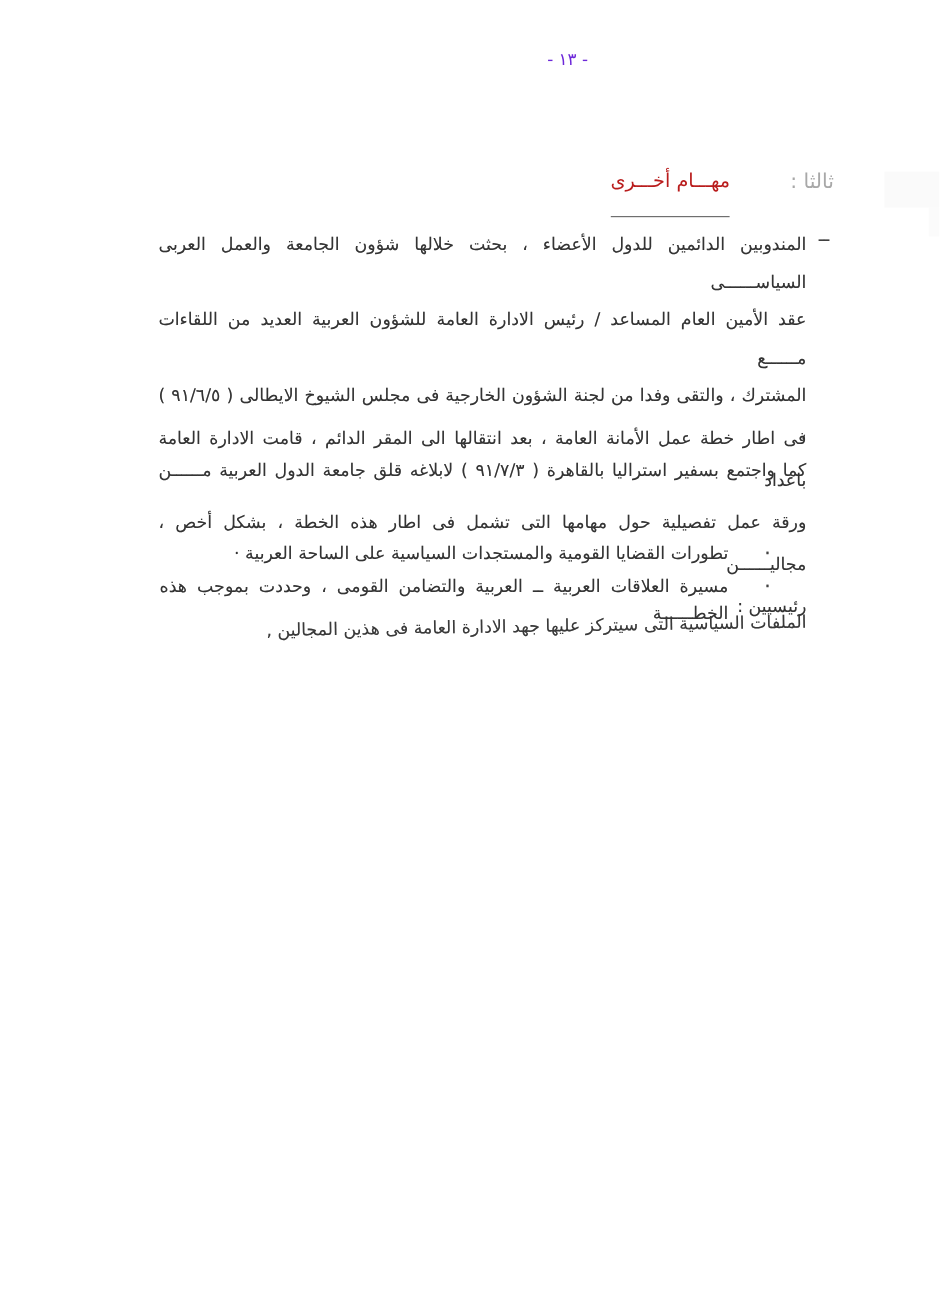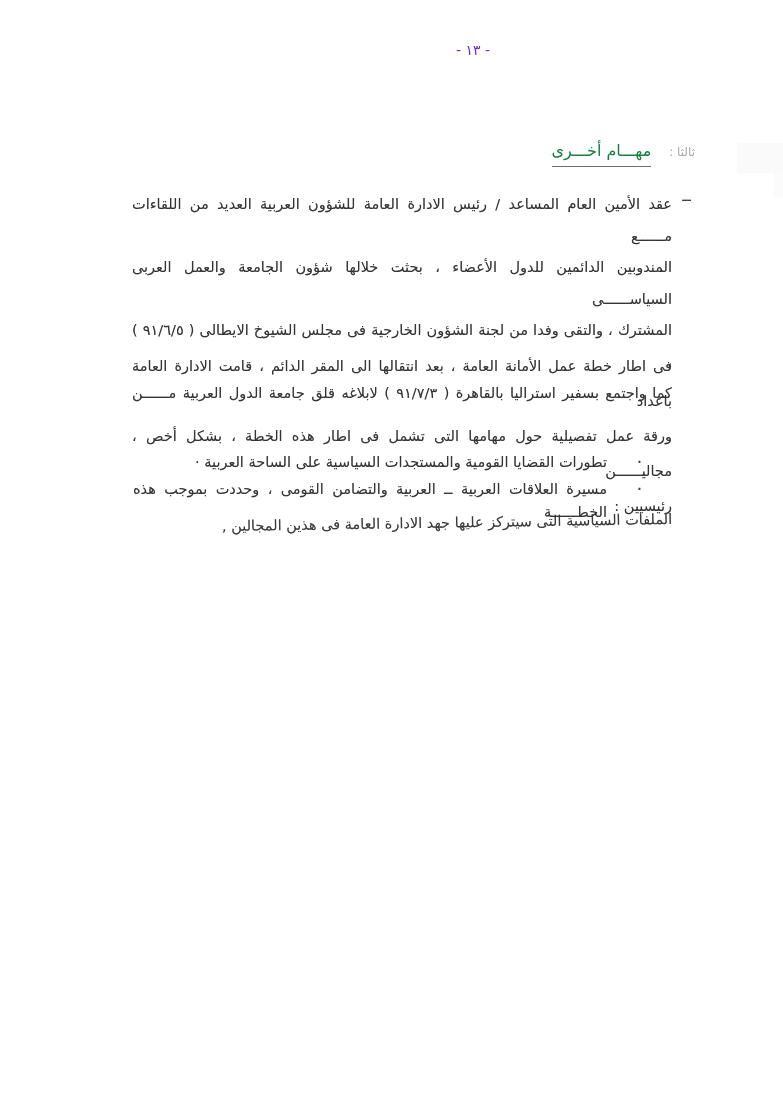--- a/index.html
+++ b/index.html
@@ -18,26 +18,26 @@
     position:absolute; top:42px; left:418px; width:110px;
     direction:ltr; text-align:center;
     font-size:14px; letter-spacing:2px; color:#6d28d9;
   }
 
   .heading {
     position:absolute; top:141px; right:88px;
     direction:rtl; white-space:nowrap; font-size:16px;
   }
   .h-prefix {
-    color:#a8a8a8; font-size:12px; letter-spacing:-0.5px;
-    filter:blur(0.3px); vertical-align:middle;
+    color:#a8a8a8; font-size:17px; letter-spacing:-0.5px;
+    filter:blur(0.3px); vertical-align:middle;margin-left:32px;
   }
   .h-title {
-    margin-inline-start:18px; color:#15803d;
-    padding-bottom:6px; border-bottom:1px solid #6f6f6f;
+    margin-inline-start:18px; color:#b91c1c;
+    padding-bottom:20px; border-bottom:1px solid #6f6f6f;
   }
 
   .margin-dash {
     position:absolute; top:189px; right:92px;
     font-size:15px; color:#404040; line-height:15px;
   }
 
   .para {
     position:absolute; right:111px; width:540px;
     direction:rtl; font-size:14.5px; color:#343434;
@@ -80,22 +80,22 @@
 
   <div class="page-number">- ١٣ -</div>
 
   <div class="heading">
     <span class="h-prefix">ثالثا :</span><span class="h-title">مهـــام أخـــرى</span>
   </div>
 
   <div class="margin-dash">ــ</div>
 
   <div class="para p1">
+    <div class="line">المندوبين الدائمين للدول الأعضاء ، بحثت خلالها شؤون الجامعة والعمل العربى السياســــــى</div>
     <div class="line">عقد الأمين العام المساعد / رئيس الادارة العامة للشؤون العربية العديد من اللقاءات مــــــع</div>
-    <div class="line">المندوبين الدائمين للدول الأعضاء ، بحثت خلالها شؤون الجامعة والعمل العربى السياســــــى</div>
     <div class="line">المشترك ، والتقى وفدا من لجنة الشؤون الخارجية فى مجلس الشيوخ الايطالى ( ٩١/٦/٥ ) ،</div>
     <div class="line">كما واجتمع بسفير استراليا بالقاهرة ( ٩١/٧/٣ ) لابلاغه قلق جامعة الدول العربية مــــــن</div>
   </div>
 
   <div class="para p2">
     <div class="line">فى اطار خطة عمل الأمانة العامة ، بعد انتقالها الى المقر الدائم ، قامت الادارة العامة باعداد</div>
     <div class="line">ورقة عمل تفصيلية حول مهامها التى تشمل فى اطار هذه الخطة ، بشكل أخص ، مجاليــــــن</div>
     <div class="line no-just tail">رئيسيين :</div>
   </div>
 

